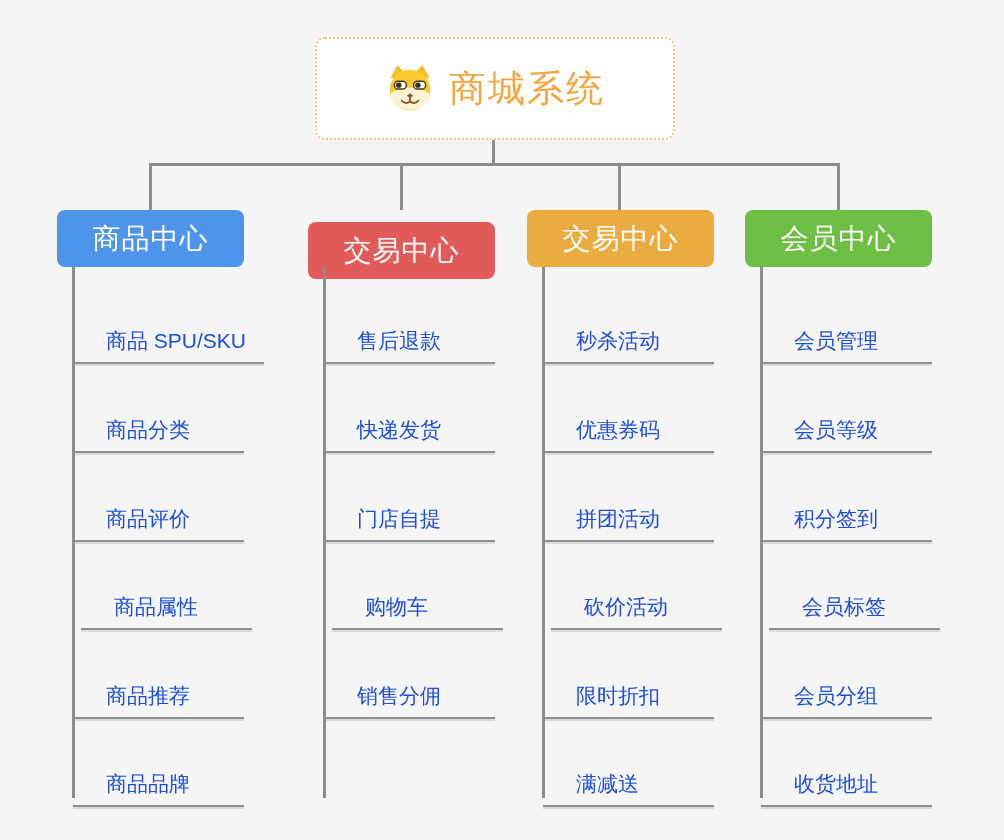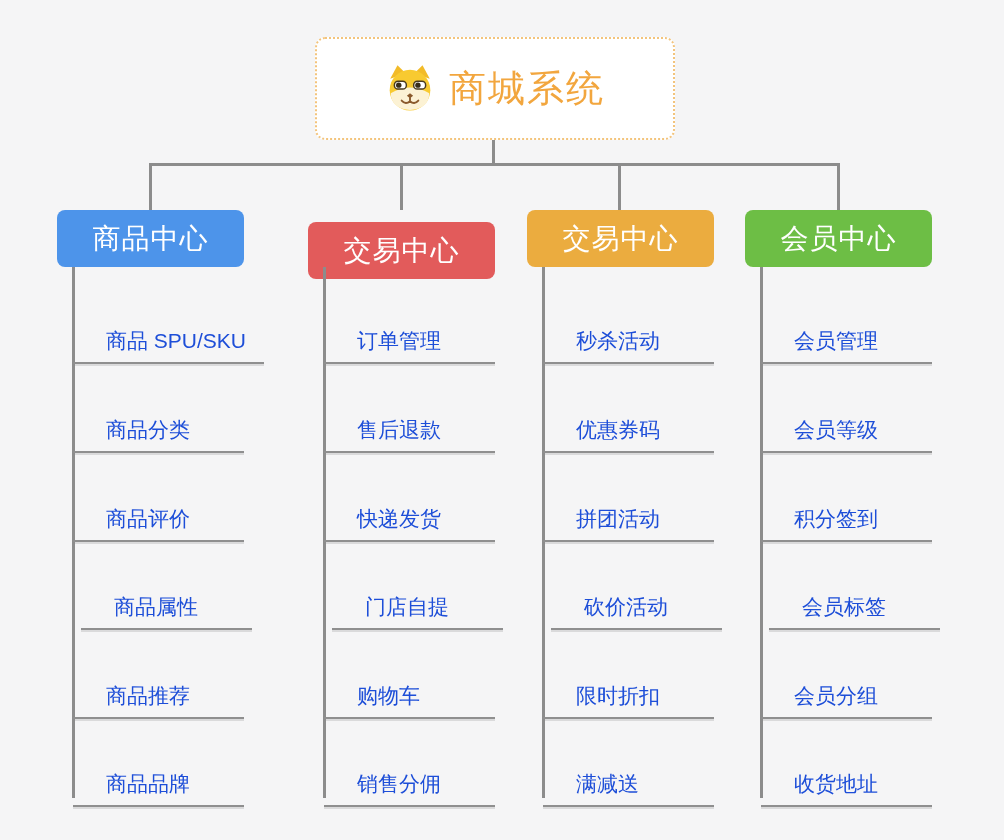--- a/index.html
+++ b/index.html
@@ -166,23 +166,20 @@
           <span>商品品牌</span>
         </div>
       </div>
   </div>
 
   <div class="branch b1">
     <div class="hdr" style="background: rgb(226, 91, 91); margin-top: 12px;">交易中心</div>
     <div class="spine"></div>
     <div class="items">
         <div class="leaf">
-          <span>订单管理</span>
-        </div>
-        <div class="leaf">
           <span>售后退款</span>
         </div>
         <div class="leaf">
           <span>快递发货</span>
         </div>
         <div class="leaf">
           <span>门店自提</span>
         </div>
         <div class="leaf">
           <span>购物车</span>

